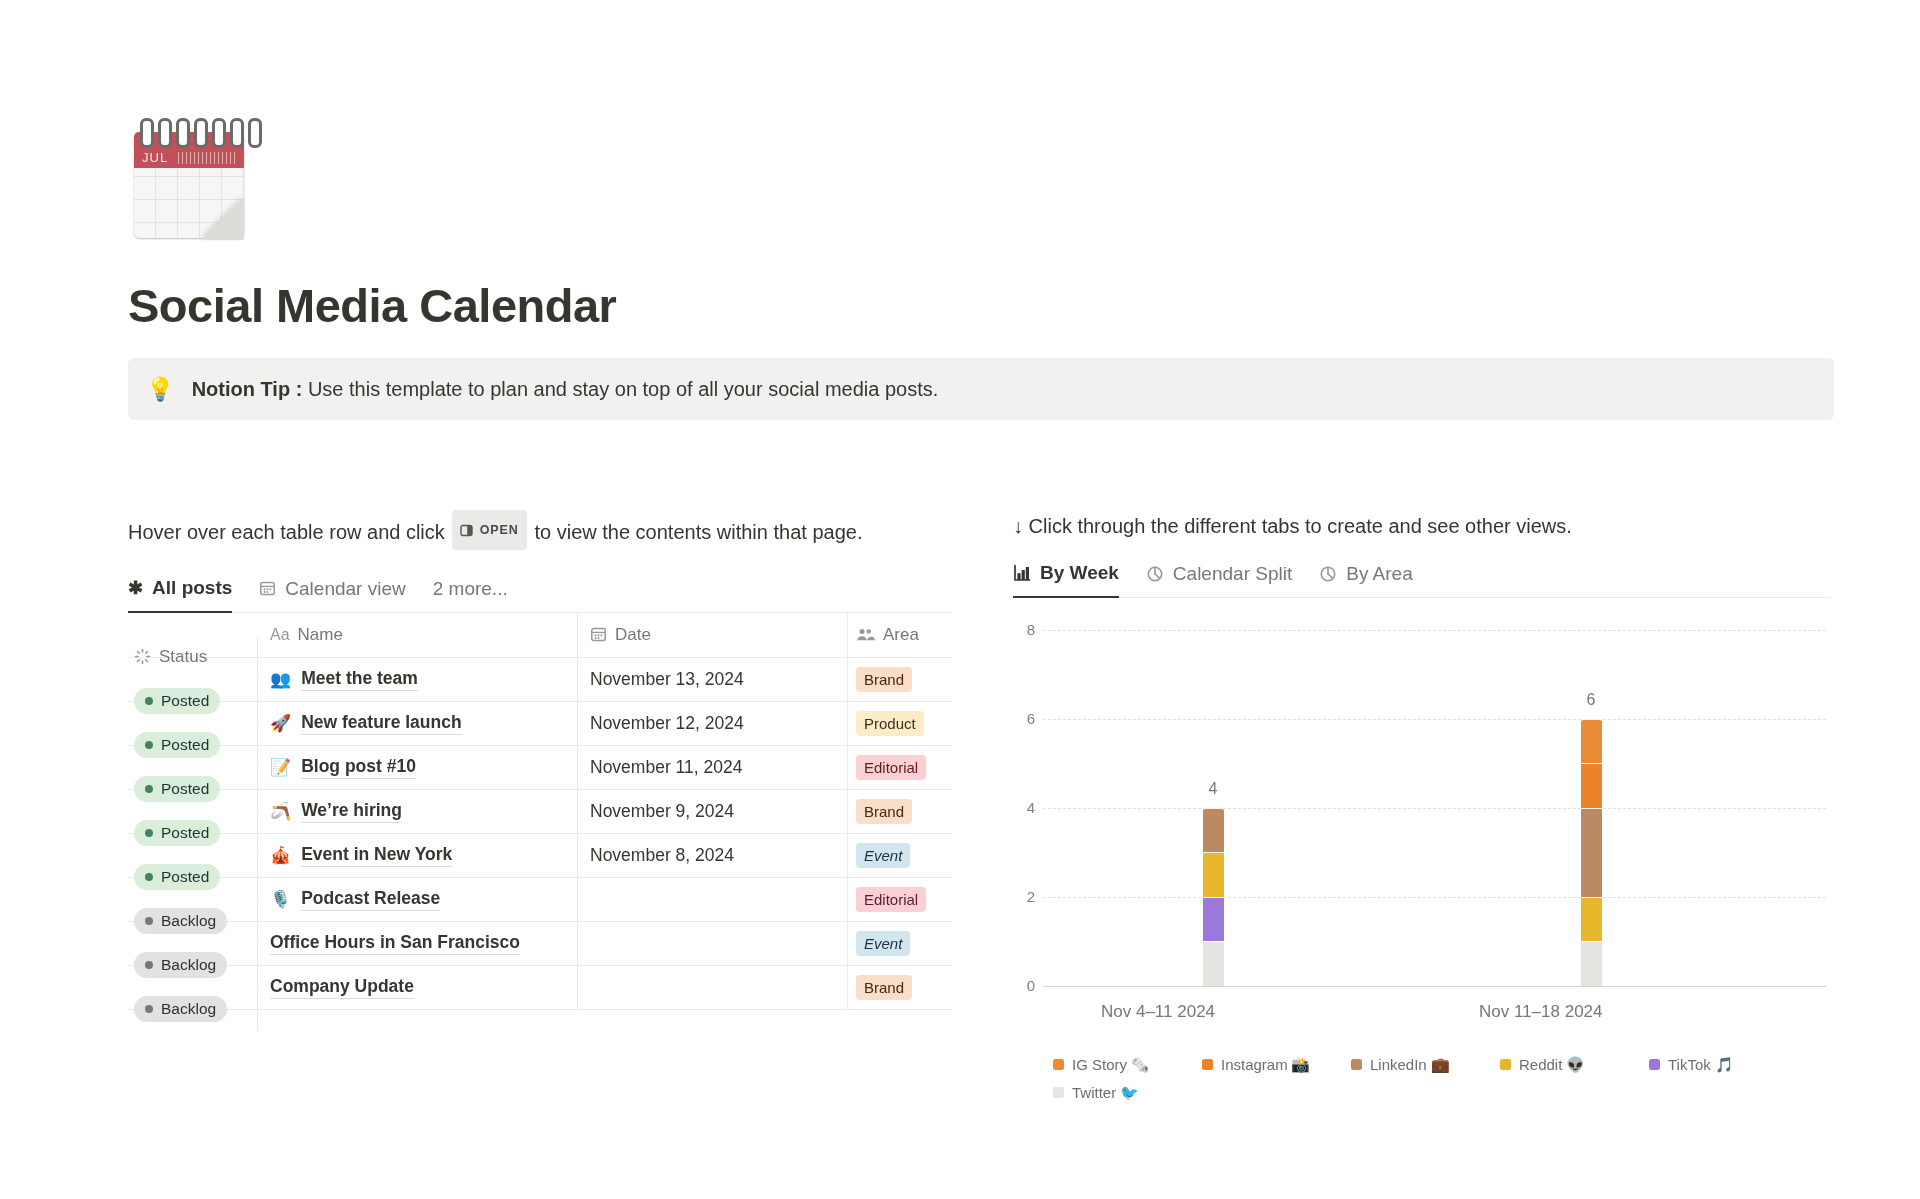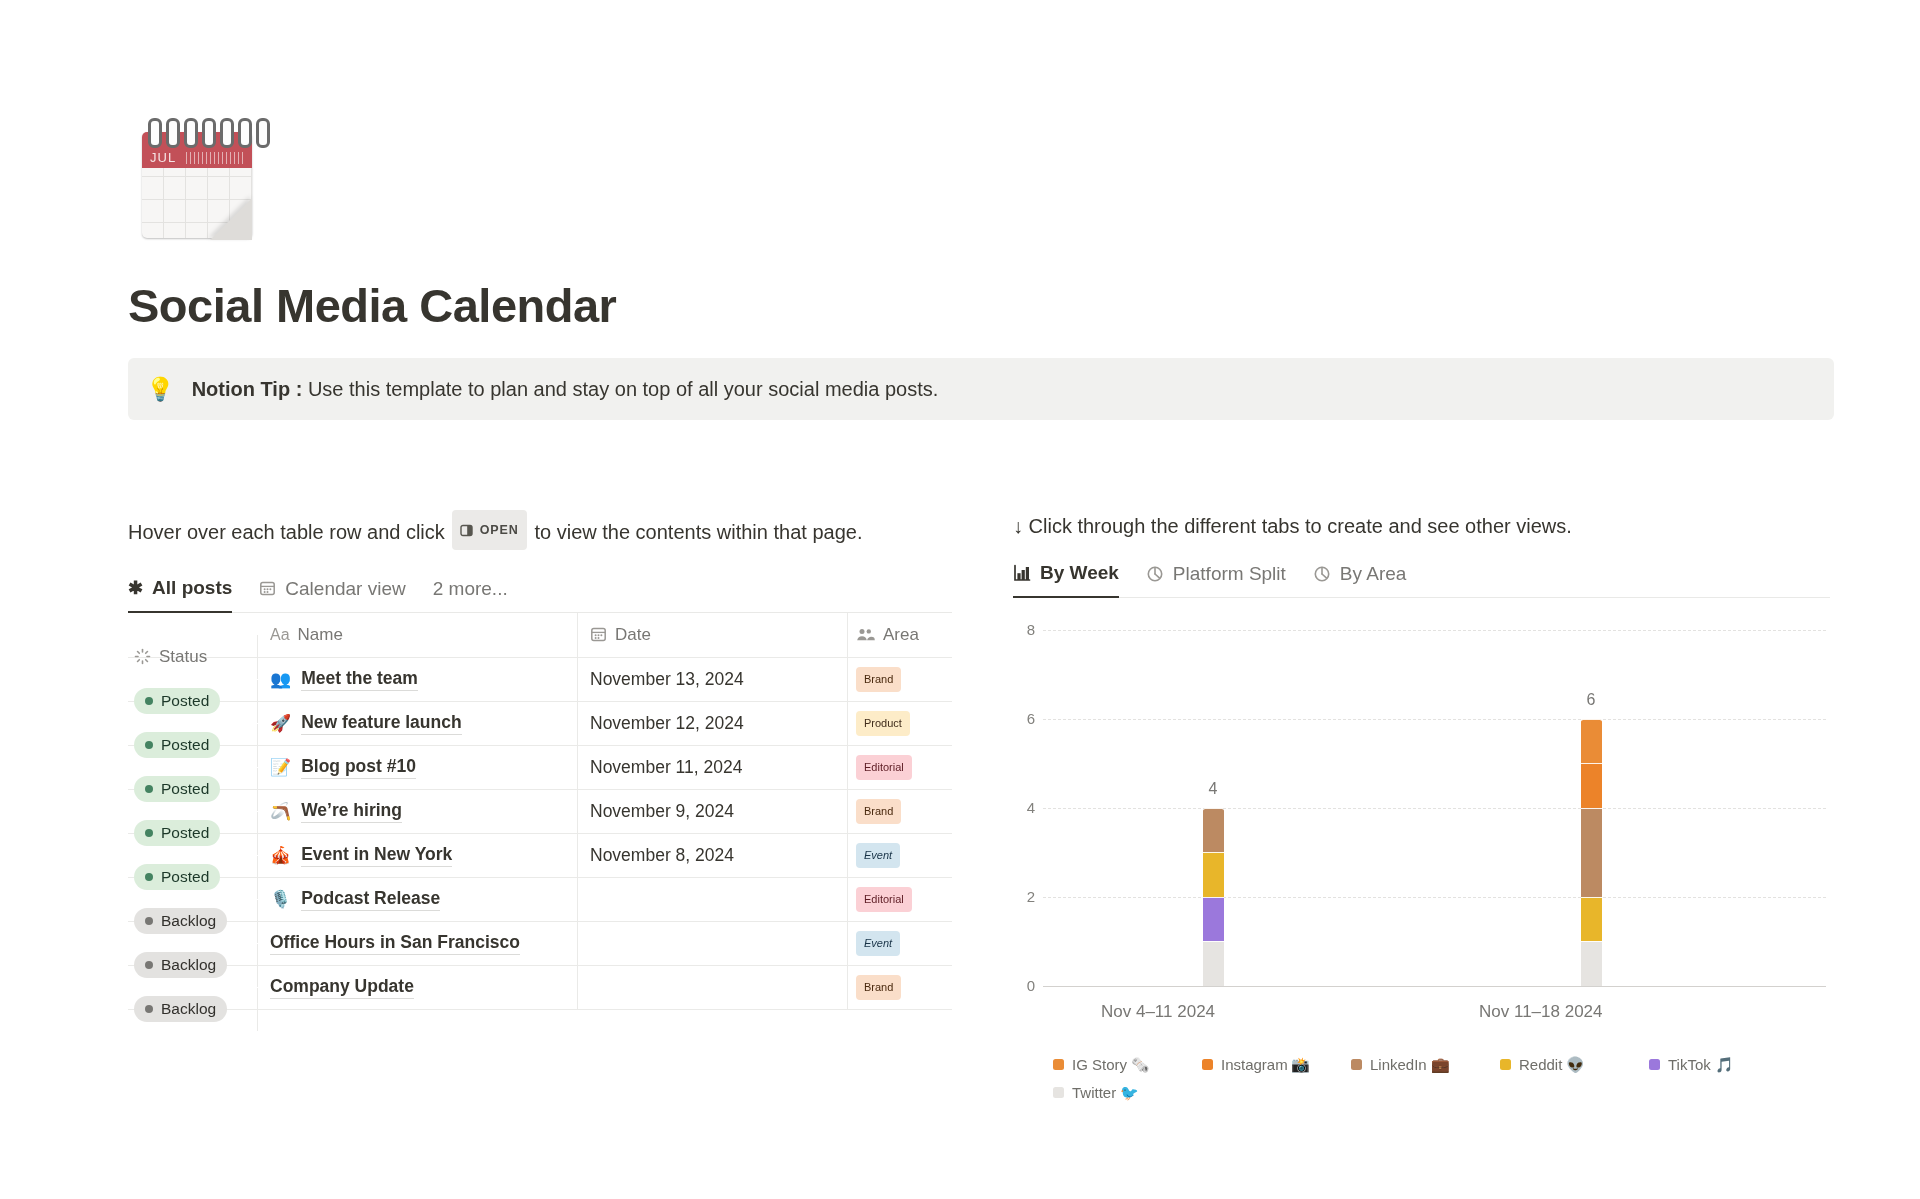--- a/index.html
+++ b/index.html
@@ -4,21 +4,21 @@
 <style>
   html,body{margin:0;padding:0;}
   body{
     width:1920px;height:1199px;background:#ffffff;overflow:hidden;
     font-family:"Liberation Sans", sans-serif;color:#37352F;
     -webkit-font-smoothing:antialiased;
   }
   .wrap{margin-left:128px;width:1706px;}
 
   
-  .page-icon{position:relative;margin-top:118px;margin-left:14px;width:110px;height:122px;text-align:right;}
+  .page-icon{position:relative;margin-top:118px;margin-left:6px;width:110px;height:122px;text-align:right;}
   .rings{position:absolute;top:0;left:6px;display:flex;gap:4px;z-index:3;}
   .ring{width:8px;height:24px;border:3px solid #6b6b6b;border-radius:6px;background:#fdfdfd;}
   .cal-body{position:absolute;top:14px;left:0;width:110px;height:106px;background:#F7F6F5;border-radius:5px;overflow:hidden;box-shadow:0 1px 2px rgba(0,0,0,.25);}
   .cal-head{height:36px;background:#C25058;position:relative;}
   .cal-head .mon{position:absolute;left:8px;bottom:3px;color:#F6E3E4;font-size:13px;letter-spacing:1px;}
   .cal-head .ticks{position:absolute;right:8px;bottom:4px;width:58px;height:12px;
     background:repeating-linear-gradient(90deg,rgba(255,255,255,.55) 0 1px,transparent 1px 4px);}
   .cal-grid{height:70px;
     background-image:linear-gradient(#E3E2E0 1px,transparent 1px),linear-gradient(90deg,#E3E2E0 1px,transparent 1px);
     background-size:22px 23px;background-position:-1px 8px;}
@@ -59,21 +59,21 @@
   .c-area{flex:1;box-sizing:border-box;padding-left:8px;display:flex;align-items:center;gap:8px;height:100%;}
   .aa{font-size:16px;color:#9A9894;}
   .trow{display:flex;height:43px;align-items:center;border-bottom:1px solid #EAEAE8;font-size:17.5px;}
   .pill-status{display:inline-flex;align-items:center;gap:8px;height:26px;padding:0 11px;border-radius:13px;font-size:15.5px;white-space:nowrap;}
   .dot{width:8px;height:8px;border-radius:50%;flex:none;}
   .st-green{background:#DBEDDB;color:#1C3829;} .st-green .dot{background:#448361;}
   .st-gray{background:#E3E2E0;color:#32302C;} .st-gray .dot{background:#787774;}
   .row-emoji{font-size:17px;margin-right:2px;}
   .name-text{font-weight:700;color:#37352F;border-bottom:1.5px solid rgba(55,53,47,.18);padding-bottom:1px;white-space:nowrap;}
   .date-text{color:#37352F;}
-  .pill-area{display:inline-block;height:25px;line-height:25px;padding:0 8px;border-radius:4px;font-size:11px;white-space:nowrap;}
+  .pill-area{display:inline-block;height:25px;line-height:25px;padding:0 8px;border-radius:4px;font-size:15px;white-space:nowrap;}
   .ar-orange{background:#FADEC9;color:#49290E;}
   .ar-yellow{background:#FDECC8;color:#402C1B;}
   .ar-pink{background:#FBD0D5;color:#5D1C24;}
   .ar-blue{background:#D3E5EF;color:#183347;font-style:italic;}
 
   
   .chart{position:relative;height:436px;}
   .gridline{position:absolute;left:30px;right:4px;height:0;border-top:1px dashed #E3E2E0;}
   .gridline.zero{border-top:1px solid #D3D1CE;}
   .ytick{position:absolute;left:0;width:22px;text-align:right;font-size:15px;color:#82817D;}
@@ -321,21 +321,21 @@
               <rect x="12.8" y="3" width="3.2" height="13" fill="#37352F"></rect>
             </svg>
           <span>By Week</span>
         </div>
         <div class="tab">
           <svg width="18" height="18" viewBox="0 0 18 18">
               <circle cx="9" cy="9" r="6.7" fill="none" stroke="#9A9894" stroke-width="1.6"></circle>
               <line x1="9" y1="9" x2="9" y2="2.6" stroke="#9A9894" stroke-width="1.6" stroke-linecap="round"></line>
               <line x1="9" y1="9" x2="13.6" y2="13.2" stroke="#9A9894" stroke-width="1.6" stroke-linecap="round"></line>
             </svg>
-          <span>Platform Split</span>
+          <span>Calendar Split</span>
         </div>
         <div class="tab">
           <svg width="18" height="18" viewBox="0 0 18 18">
               <circle cx="9" cy="9" r="6.7" fill="none" stroke="#9A9894" stroke-width="1.6"></circle>
               <line x1="9" y1="9" x2="9" y2="2.6" stroke="#9A9894" stroke-width="1.6" stroke-linecap="round"></line>
               <line x1="9" y1="9" x2="13.6" y2="13.2" stroke="#9A9894" stroke-width="1.6" stroke-linecap="round"></line>
             </svg>
           <span>By Area</span>
         </div>
       </div>

